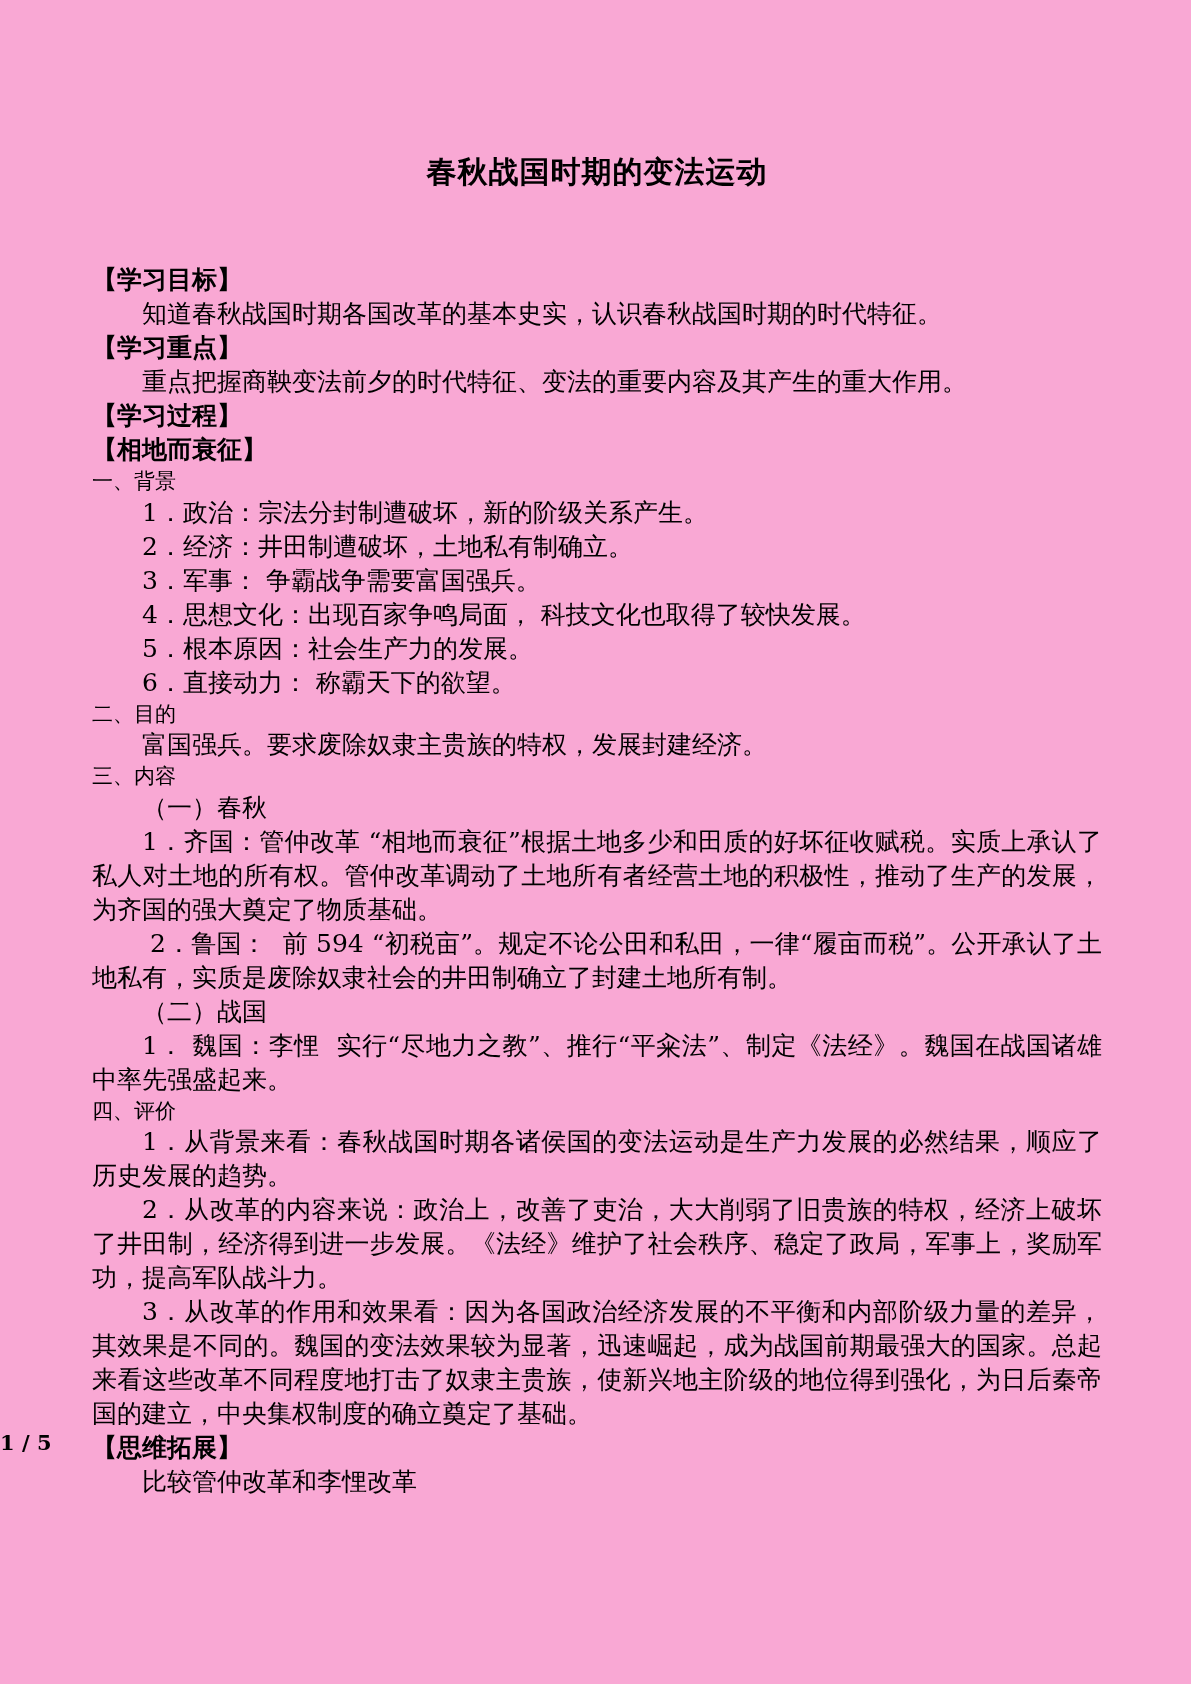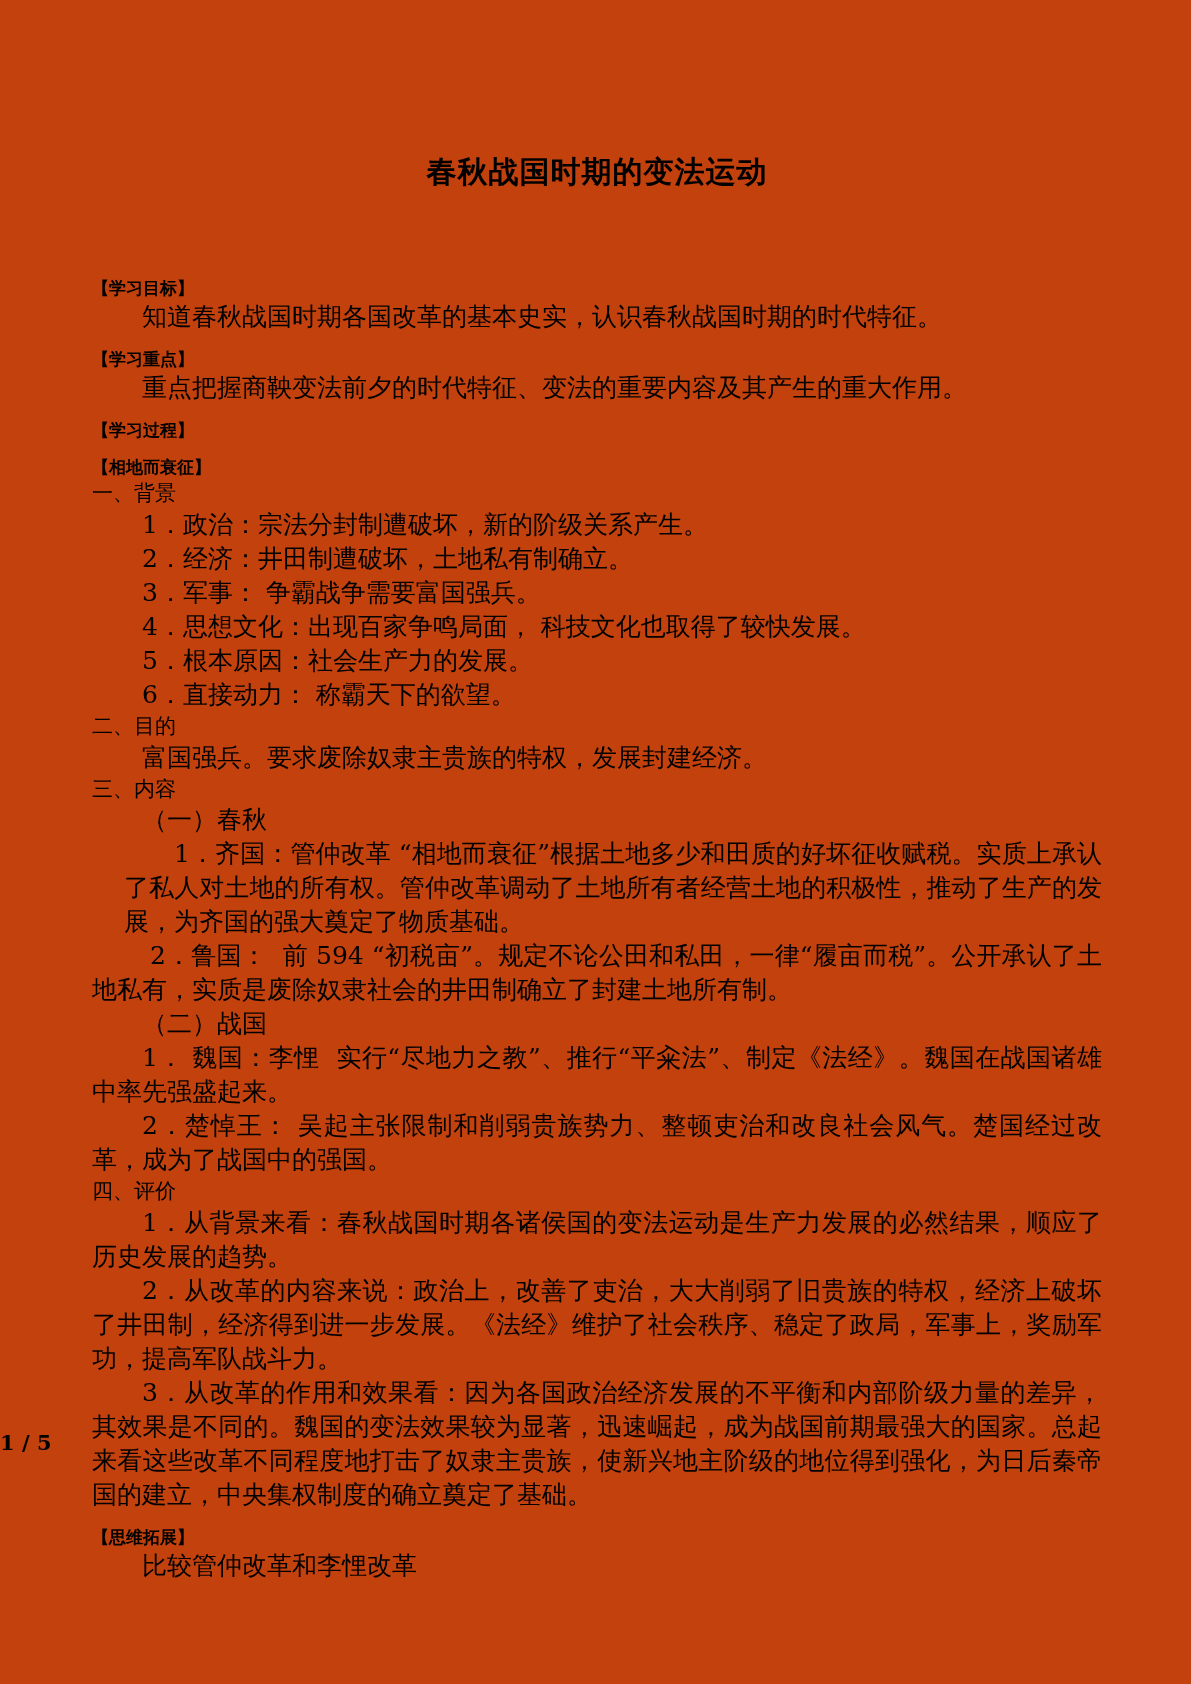--- a/index.html
+++ b/index.html
@@ -9,21 +9,21 @@
   }
   body {
     font-family: "DejaVu Serif", "Liberation Serif", serif;
     color: #000000;
   }
   .page {
     position: relative;
     width: 1191px;
     height: 1684px;
     margin: 0 auto;
-    background: #c2410c;
+    background: #f9a8d4;
     box-sizing: border-box;
     overflow: hidden;
   }
   .content {
     position: absolute;
     left: 92px;
     top: 0;
     width: 1010px;
   }
   .doc-title {
@@ -33,26 +33,25 @@
     letter-spacing: 1px;
     margin-top: 152px;
     margin-bottom: 0;
     line-height: 1.3;
     font-family: "DejaVu Serif", "Liberation Serif", serif;
   }
   .spacer-after-title {
     height: 72px;
   }
   .bracket-head {
-    font-size: 17px;
+    font-size: 25px;
     font-weight: bold;
     line-height: 1.36;
     letter-spacing: 0px;
     white-space: pre;
-    margin-top: 14px;
   }
   .para {
     font-size: 25px;
     font-weight: normal;
     line-height: 1.36;
     text-align: justify;
     text-justify: inter-ideograph;
     white-space: pre-wrap;
     margin: 0;
   }
@@ -98,25 +97,24 @@
     <p class="para indent-1">3．军事： 争霸战争需要富国强兵。</p>
     <p class="para indent-1">4．思想文化：出现百家争鸣局面， 科技文化也取得了较快发展。</p>
     <p class="para indent-1">5．根本原因：社会生产力的发展。</p>
     <p class="para indent-1">6．直接动力： 称霸天下的欲望。</p>
 
     <div class="section-head">二、目的</div>
     <p class="para indent-1">富国强兵。要求废除奴隶主贵族的特权，发展封建经济。</p>
 
     <div class="section-head">三、内容</div>
     <p class="para indent-1">（一）春秋</p>
-    <p class="para" style="text-indent:50px;margin-left:32px;">1．齐国：管仲改革 “相地而衰征”根据土地多少和田质的好坏征收赋税。实质上承认了私人对土地的所有权。管仲改革调动了土地所有者经营土地的积极性，推动了生产的发展，为齐国的强大奠定了物质基础。</p>
+    <p class="para" style="text-indent:50px;">1．齐国：管仲改革 “相地而衰征”根据土地多少和田质的好坏征收赋税。实质上承认了私人对土地的所有权。管仲改革调动了土地所有者经营土地的积极性，推动了生产的发展，为齐国的强大奠定了物质基础。</p>
     <p class="para" style="text-indent:50px;"> 2．鲁国：  前 594 “初税亩”。规定不论公田和私田，一律“履亩而税”。公开承认了土地私有，实质是废除奴隶社会的井田制确立了封建土地所有制。</p>
     <p class="para indent-1">（二）战国</p>
     <p class="para" style="text-indent:50px;">1． 魏国：李悝  实行“尽地力之教”、推行“平籴法”、制定《法经》。魏国在战国诸雄中率先强盛起来。</p>
-    <p class="para" style="text-indent:50px;">2．楚悼王： 吴起主张限制和削弱贵族势力、整顿吏治和改良社会风气。楚国经过改革，成为了战国中的强国。</p>
 
     <div class="section-head">四、评价</div>
     <p class="para" style="text-indent:50px;">1．从背景来看：春秋战国时期各诸侯国的变法运动是生产力发展的必然结果，顺应了历史发展的趋势。</p>
     <p class="para" style="text-indent:50px;">2．从改革的内容来说：政治上，改善了吏治，大大削弱了旧贵族的特权，经济上破坏了井田制，经济得到进一步发展。《法经》维护了社会秩序、稳定了政局，军事上，奖励军功，提高军队战斗力。</p>
     <p class="para" style="text-indent:50px;">3．从改革的作用和效果看：因为各国政治经济发展的不平衡和内部阶级力量的差异，其效果是不同的。魏国的变法效果较为显著，迅速崛起，成为战国前期最强大的国家。总起来看这些改革不同程度地打击了奴隶主贵族，使新兴地主阶级的地位得到强化，为日后秦帝国的建立，中央集权制度的确立奠定了基础。</p>
 
     <div class="bracket-head">【思维拓展】</div>
     <p class="para indent-1">比较管仲改革和李悝改革</p>
 
   </div>

